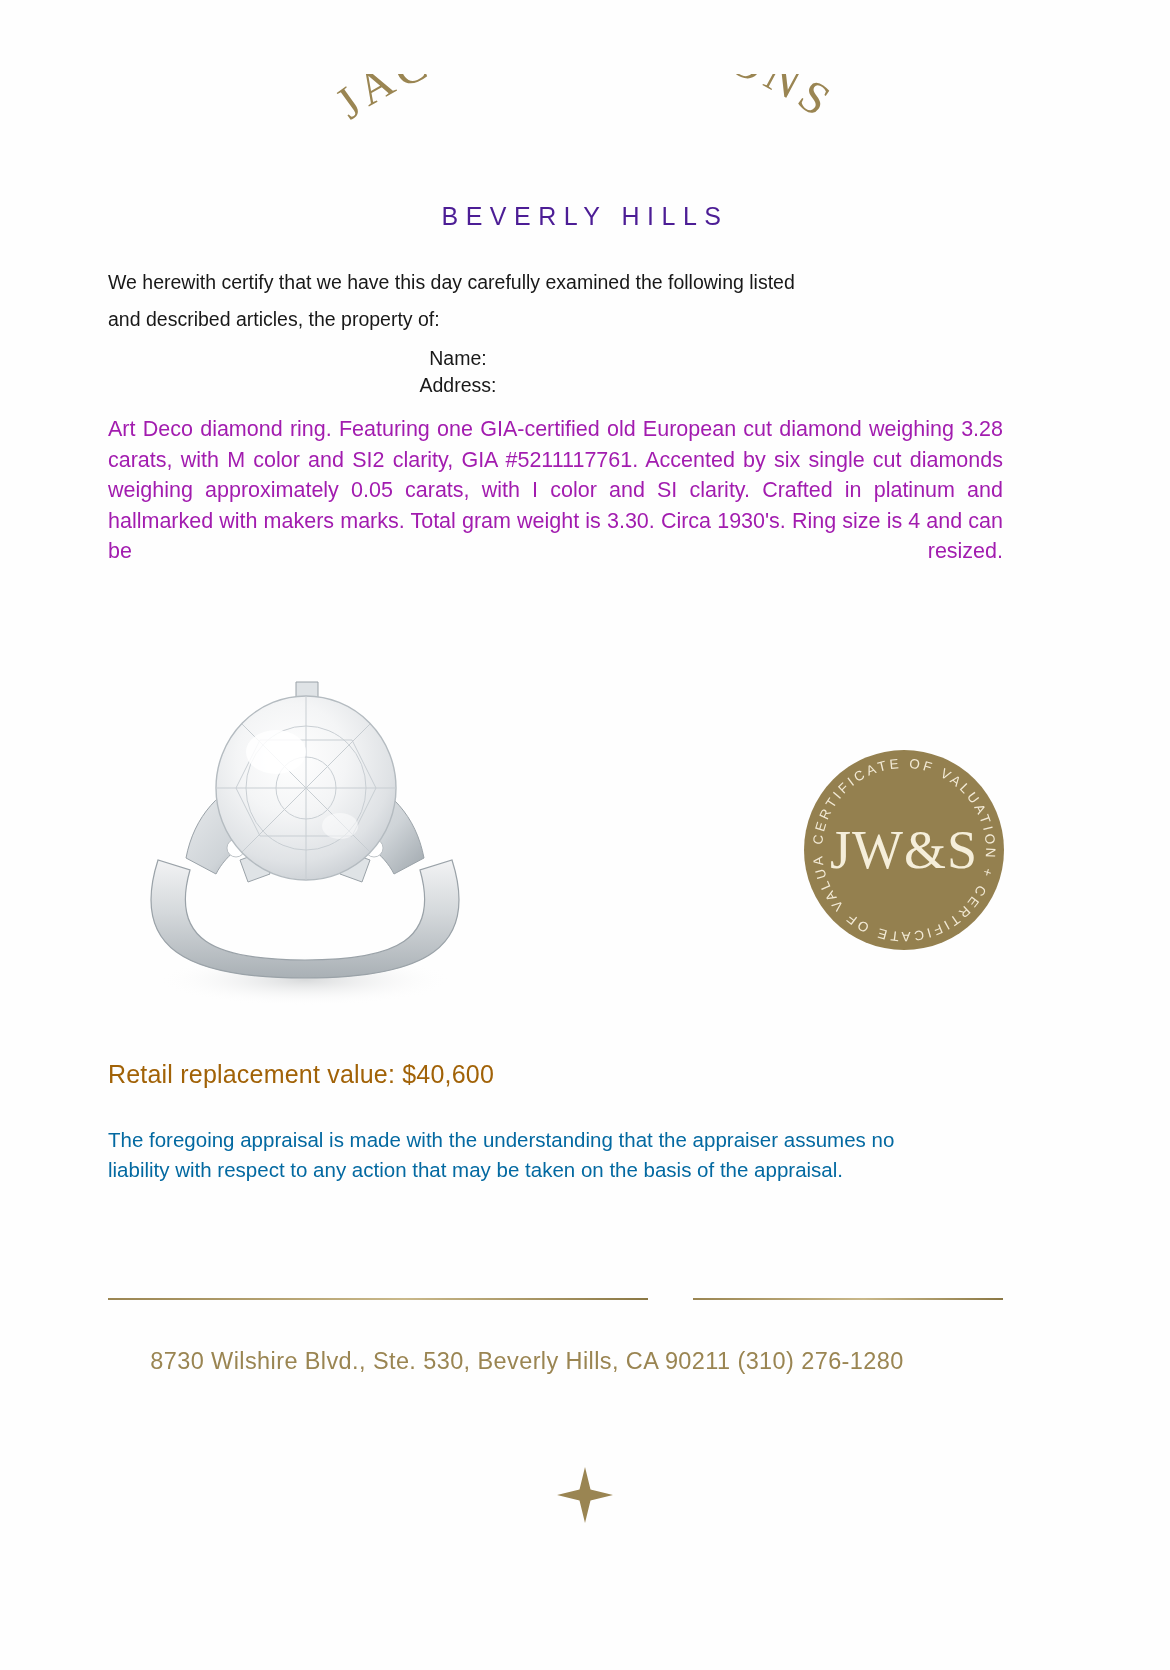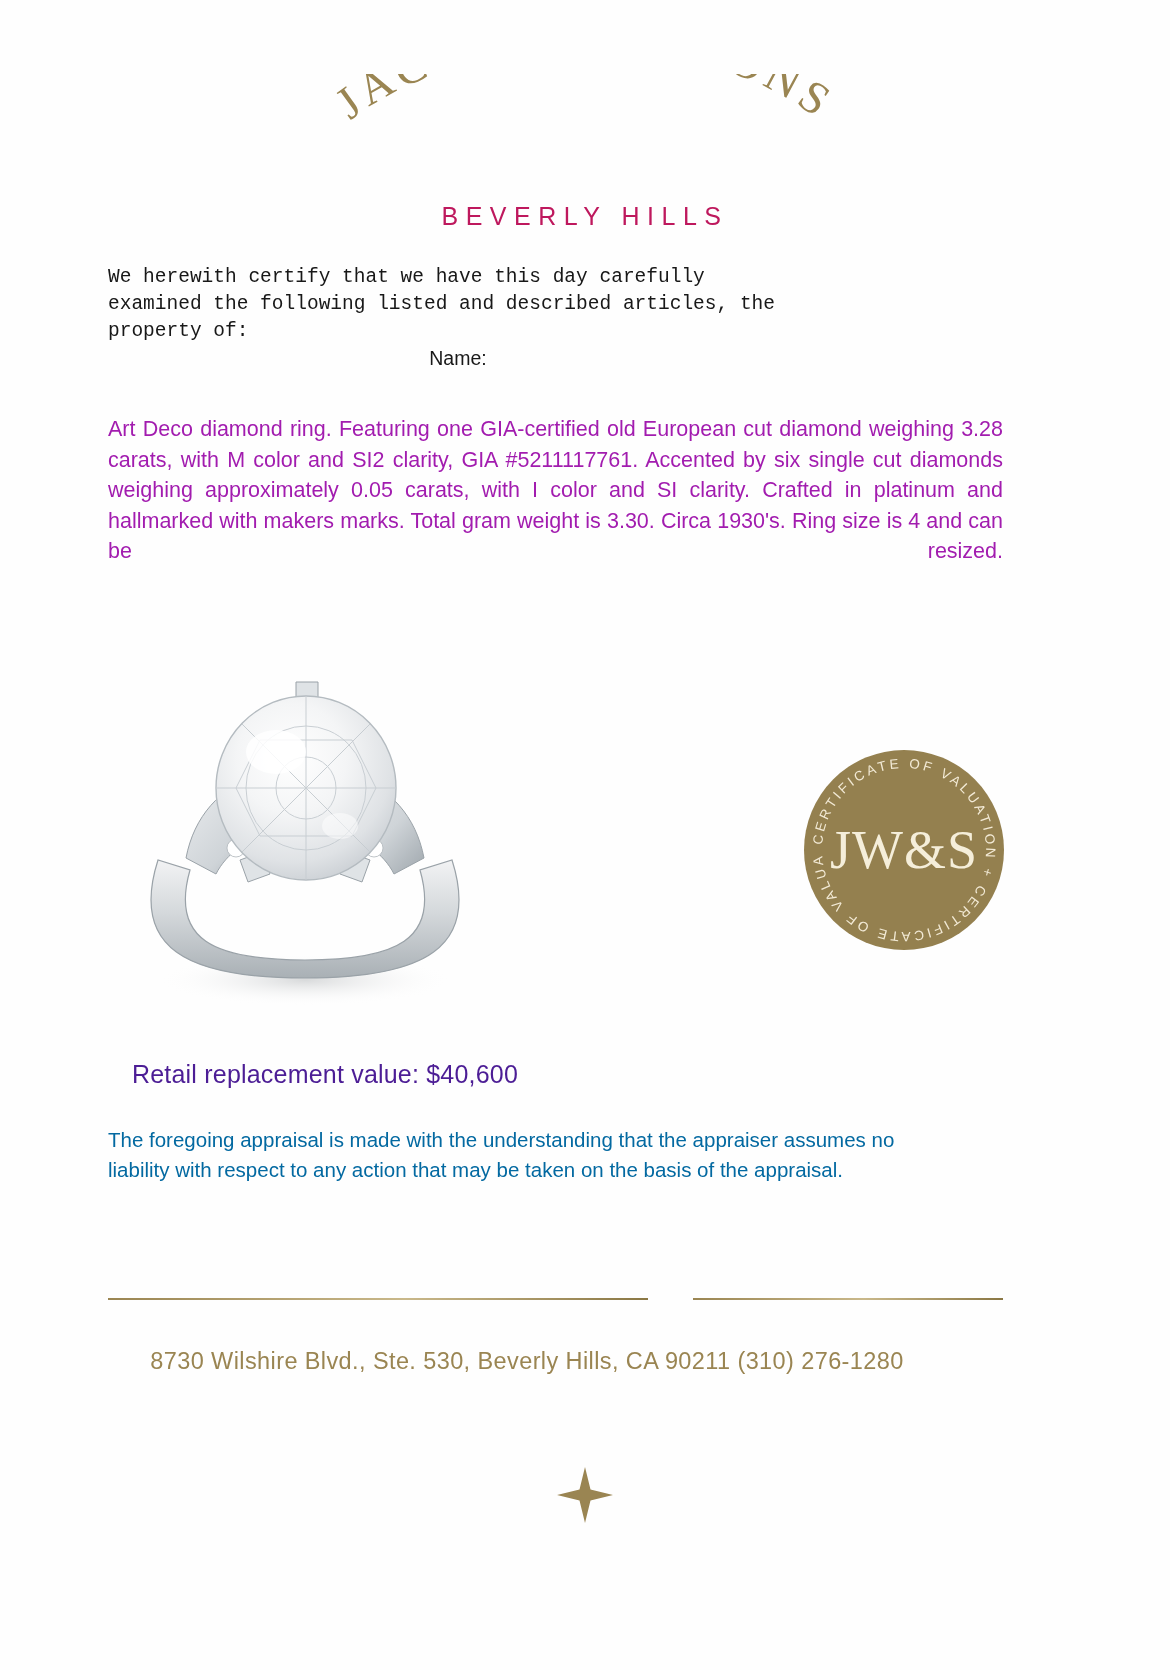--- a/index.html
+++ b/index.html
@@ -37,34 +37,33 @@
   }
   .logo-sub {
     position: absolute;
     top: 128px;
     left: 0;
     width: 1170px;
     text-align: center;
     font-family: "Liberation Sans", sans-serif;
     font-size: 25px;
     letter-spacing: 7.5px;
-    color: #be185d;
+    color: #4c1d95;
     font-weight: 400;
   }
 
   
   .intro {
     position: absolute;
     top: 264px;
     left: 108px;
     width: 700px;
     font-size: 19.5px;
-    line-height: 27px;
+    line-height: 37px;
     color: #181818;
-    font-family: Liberation Mono, monospace;
   }
   .namefields {
     position: absolute;
     top: 345px;
     left: 108px;
     width: 700px;
     font-size: 19.5px;
     line-height: 27px;
     color: #181818;
     text-align: center;
@@ -104,22 +103,21 @@
     height: 216px;
   }
 
   
   .value-line {
     position: absolute;
     top: 1060px;
     left: 108px;
     font-size: 25px;
     letter-spacing: 0.2px;
-    color: #4c1d95;
-    margin-left: 24px;
+    color: #a16207;
   }
   .disclaimer {
     position: absolute;
     top: 1125px;
     left: 108px;
     width: 845px;
     font-size: 20.5px;
     line-height: 29.5px;
     color: #0369a1;
   }
@@ -166,20 +164,21 @@
         <textPath href="#arcpath" startOffset="50%" text-anchor="middle">JACK WEIR &amp; SONS</textPath>
       </text>
     </svg>
     <div class="logo-sub">BEVERLY HILLS</div>
   </div>
 
   <div class="intro">We herewith certify that we have this day carefully examined the following listed and described articles, the property of:</div>
 
   <div class="namefields">
     <div>Name:</div>
+    <div>Address:</div>
   </div>
 
   <div class="description">Art Deco diamond ring. Featuring one GIA-certified old European cut diamond weighing 3.28 carats, with M color and SI2 clarity, GIA #5211117761. Accented by six single cut diamonds weighing approximately 0.05 carats, with I color and SI clarity. Crafted in platinum and hallmarked with makers marks. Total gram weight is 3.30. Circa 1930's. Ring size is 4 and can be resized.</div>
 
   <div class="ring-photo">
     <svg width="430" height="400" viewBox="0 0 430 400">
       <defs>
         <radialGradient id="stoneG" cx="42%" cy="34%" r="72%">
           <stop offset="0%" stop-color="#ffffff"></stop>
           <stop offset="42%" stop-color="#f4f5f6"></stop>

